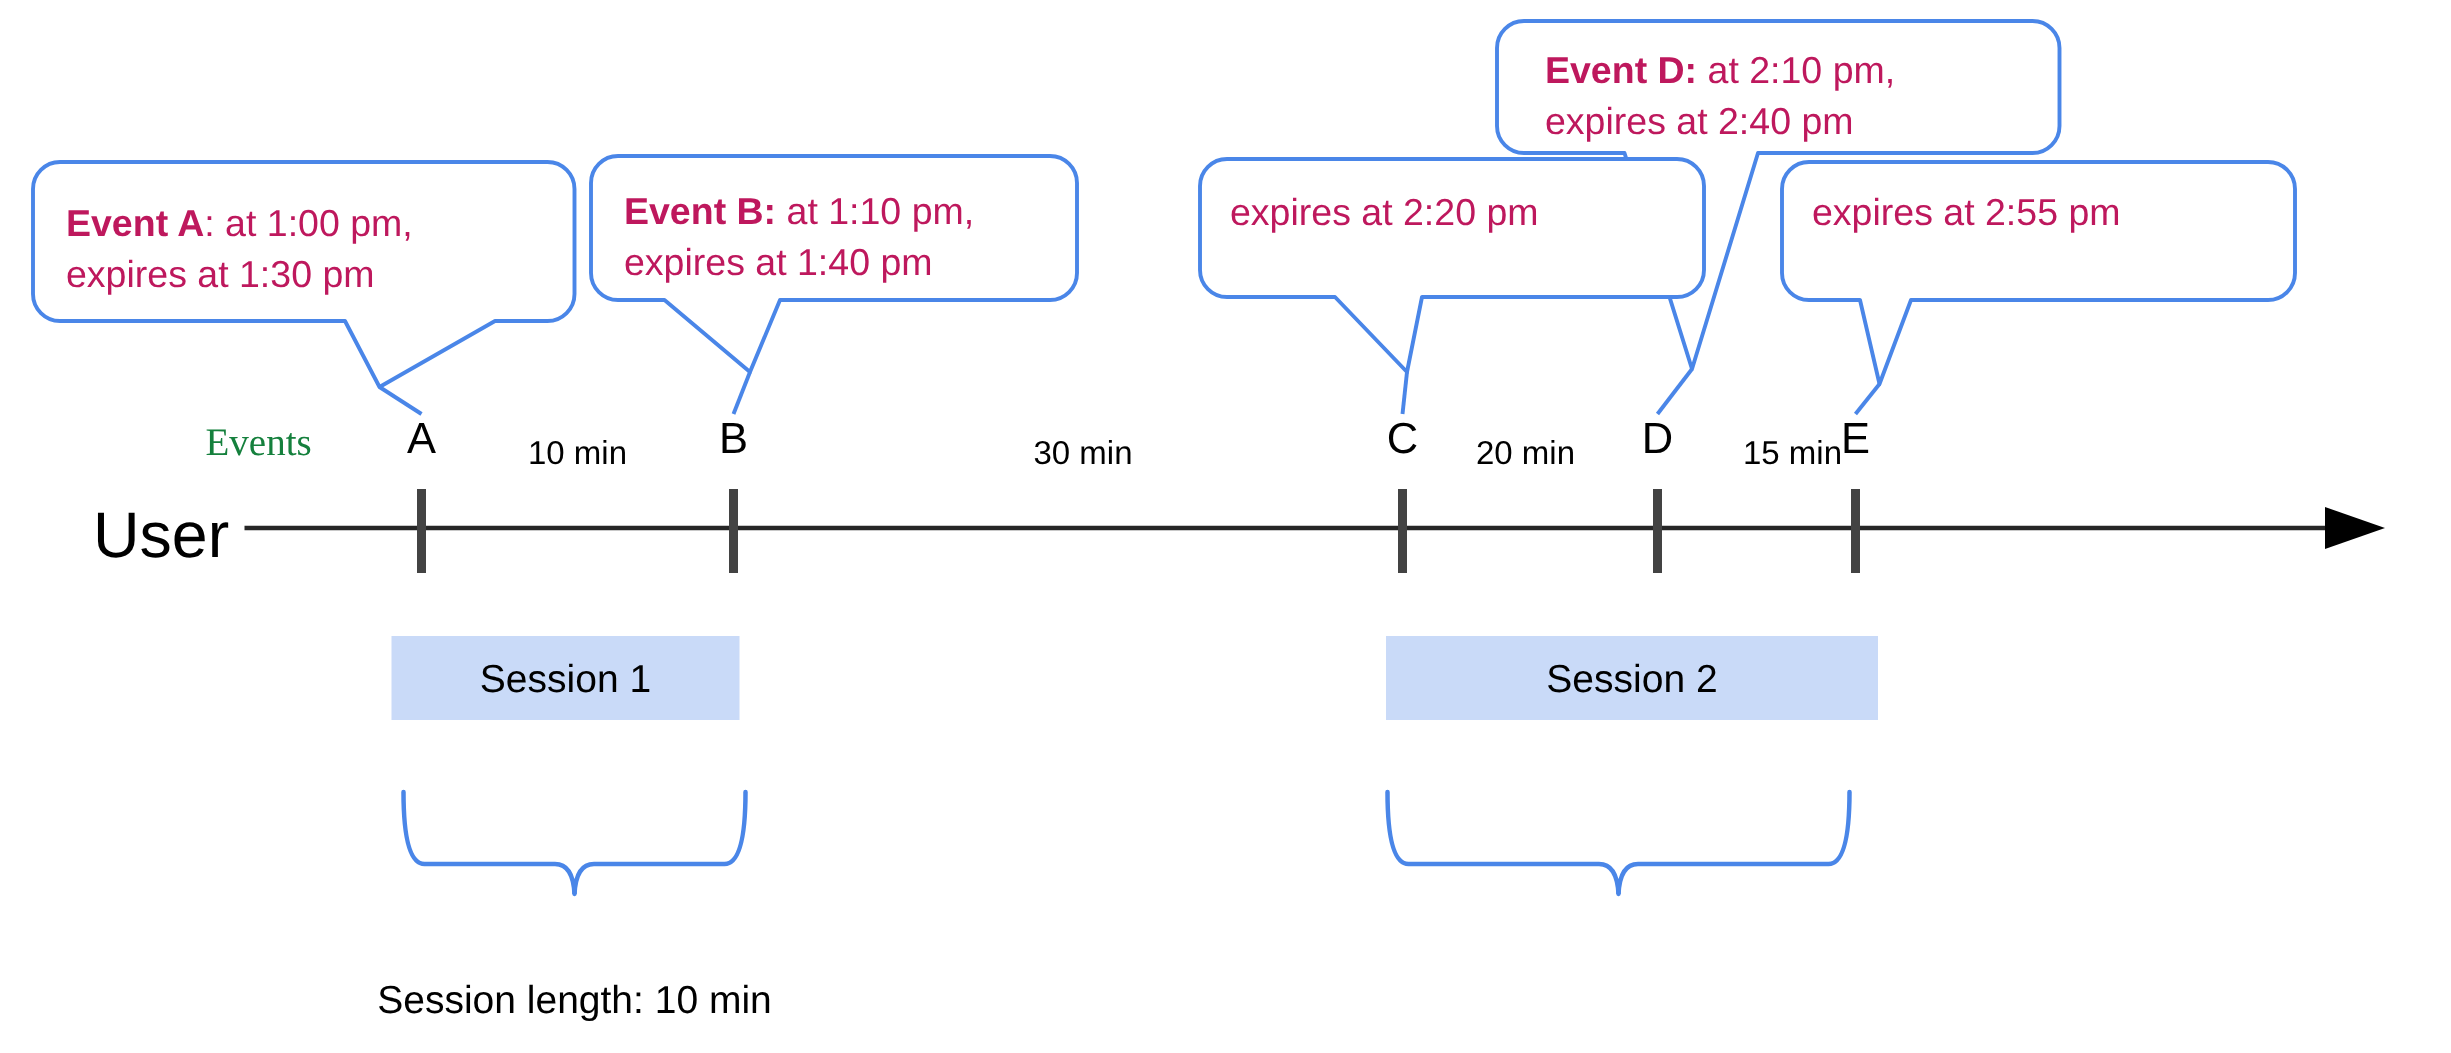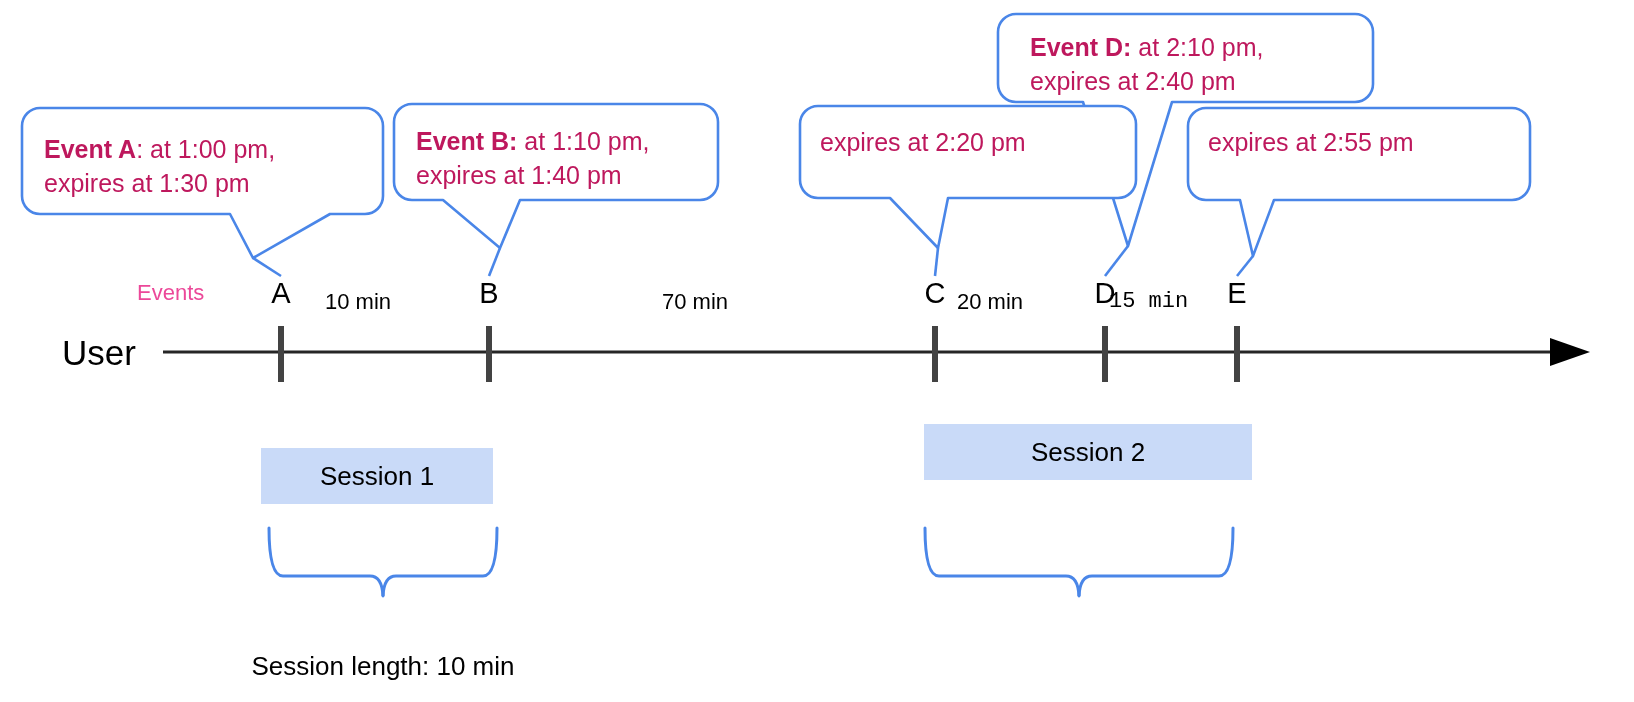--- a/index.html
+++ b/index.html
@@ -30,42 +30,43 @@
     font-size: 25px;
     line-height: 34px;
     color: #be185d;
     white-space: nowrap;
   }
   .callout-text .ev {
     font-weight: bold;
   }
   .axis-label-user {
     position: absolute;
-    font-size: 35px;
+    font-size: 43px;
     color: #000000;
     white-space: nowrap;
   }
   .axis-label-events {
     position: absolute;
-    font-size: 22px;
-    color: #ec4899;
+    font-size: 26px;
+    color: #15803d;
     white-space: nowrap;
+    font-family: Liberation Serif, serif;
   }
   .tick-letter {
     position: absolute;
     font-size: 29px;
     color: #000000;
     text-align: center;
     white-space: nowrap;
   }
   .gap-label {
     position: absolute;
     font-size: 22px;
     color: #000000;
-    text-align: left;
+    text-align: center;
     white-space: nowrap;
   }
   .session-box {
     position: absolute;
     background: #c9daf8;
     display: flex;
     align-items: center;
     justify-content: center;
     font-size: 26px;
     color: #000000;
@@ -167,25 +168,25 @@
 
   <div class="axis-label-events" style="left:137px; top:280px;">Events</div>
 
   <div class="tick-letter" style="left:261px; top:277px; width:40px;">A</div>
   <div class="tick-letter" style="left:469px; top:277px; width:40px;">B</div>
   <div class="tick-letter" style="left:915px; top:277px; width:40px;">C</div>
   <div class="tick-letter" style="left:1085px; top:277px; width:40px;">D</div>
   <div class="tick-letter" style="left:1217px; top:277px; width:40px;">E</div>
 
   <div class="gap-label" style="left:325px; top:289px; width:120px;">10 min</div>
-  <div class="gap-label" style="left:662px; top:289px; width:120px;">70 min</div>
+  <div class="gap-label" style="left:662px; top:289px; width:120px;">30 min</div>
   <div class="gap-label" style="left:957px; top:289px; width:120px;">20 min</div>
-  <div class="gap-label" style="left:1109px; top:289px; width:120px;font-family:Liberation Mono, monospace;">15 min</div>
+  <div class="gap-label" style="left:1135px; top:289px; width:120px;">15 min</div>
 
-  <div class="session-box" style="left:261px; top:424px; width:232px; height:56px;margin-top:24px;">
+  <div class="session-box" style="left:261px; top:424px; width:232px; height:56px;">
     <span>Session 1</span>
   </div>
 
   <div class="session-box" style="left:924px; top:424px; width:328px; height:56px;">
     <span>Session 2</span>
   </div>
 
   <div class="session-length" style="left:203px; top:617px; width:360px;">Session length: 10 min</div>
 
 

